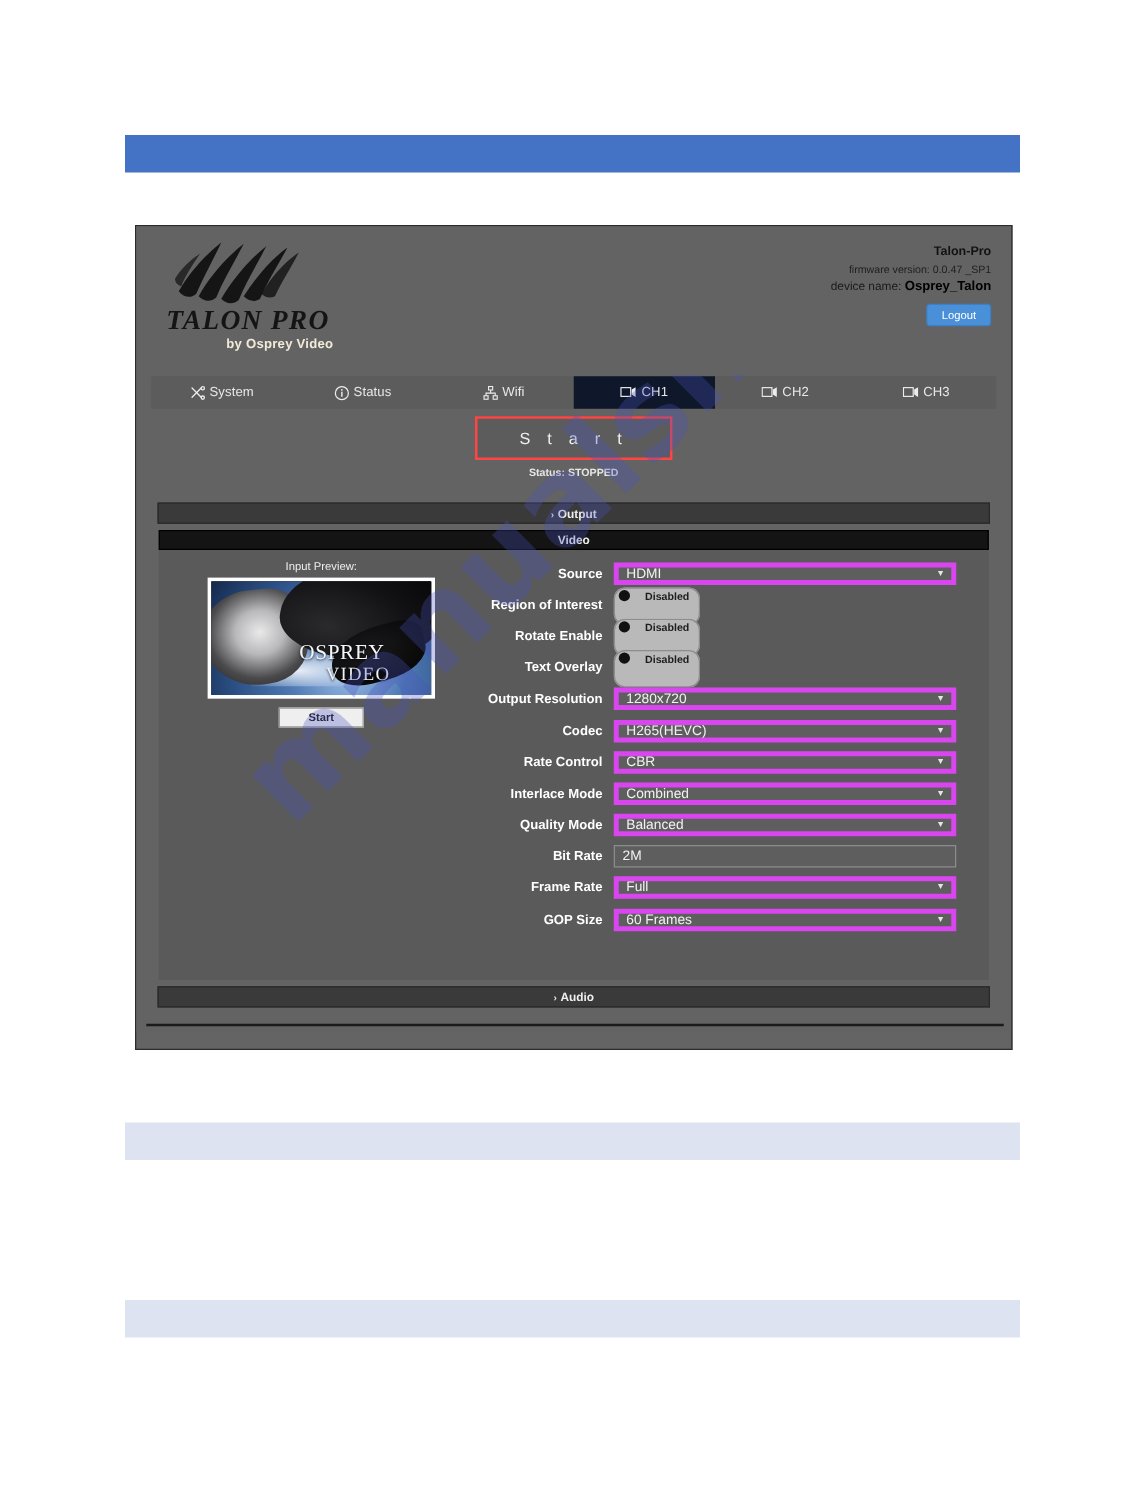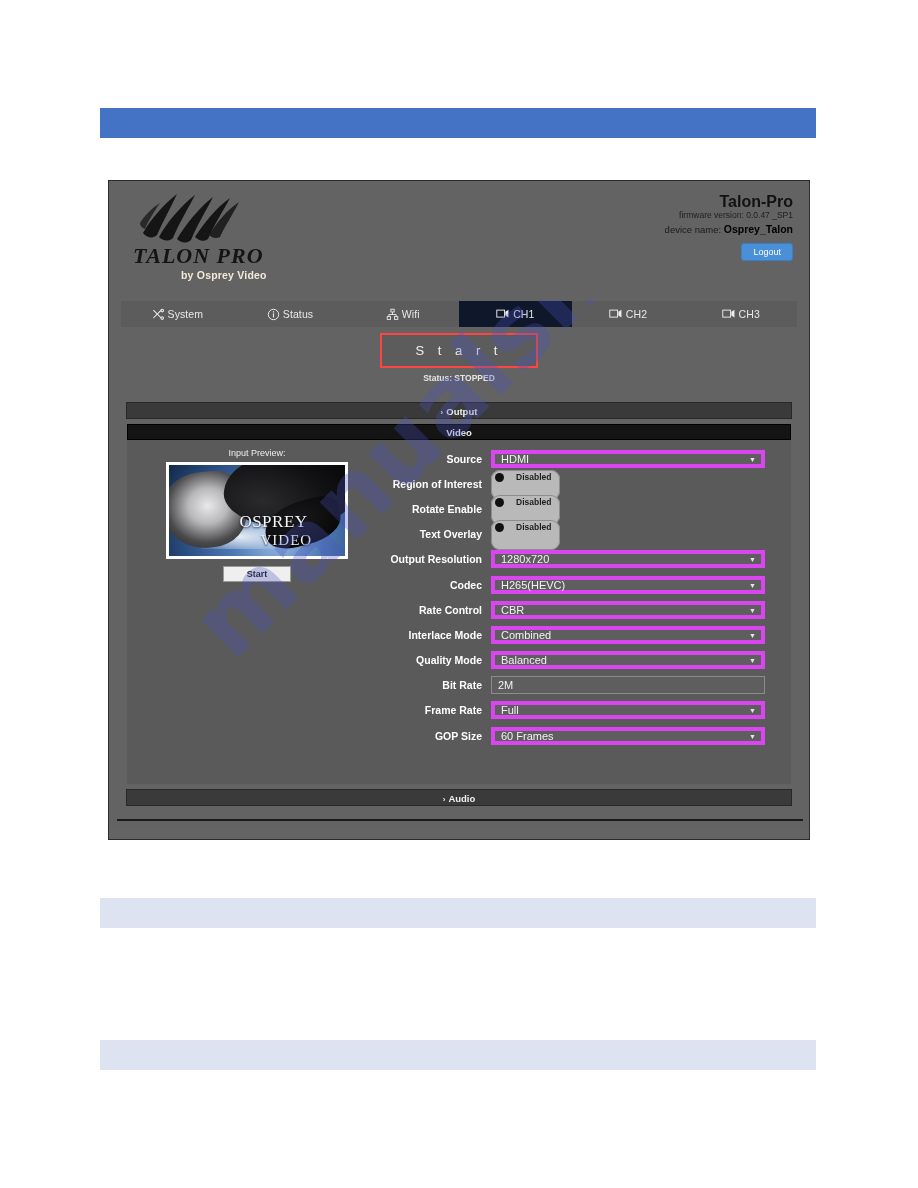--- a/index.html
+++ b/index.html
@@ -124,21 +124,21 @@
 
   .hdr-right {
     position: absolute;
     right: 16px;
     top: 14px;
     width: 300px;
     text-align: right;
     color: #1c1c1c;
   }
   .hdr-right .prod {
-    font-size: 16px;
+    font-size: 10px;
     font-weight: bold;
     color: #121212;
     line-height: 14px;
   }
   .hdr-right .fw {
     font-size: 8.5px;
     color: #1e1e1e;
     line-height: 13px;
   }
   .hdr-right .dev {

